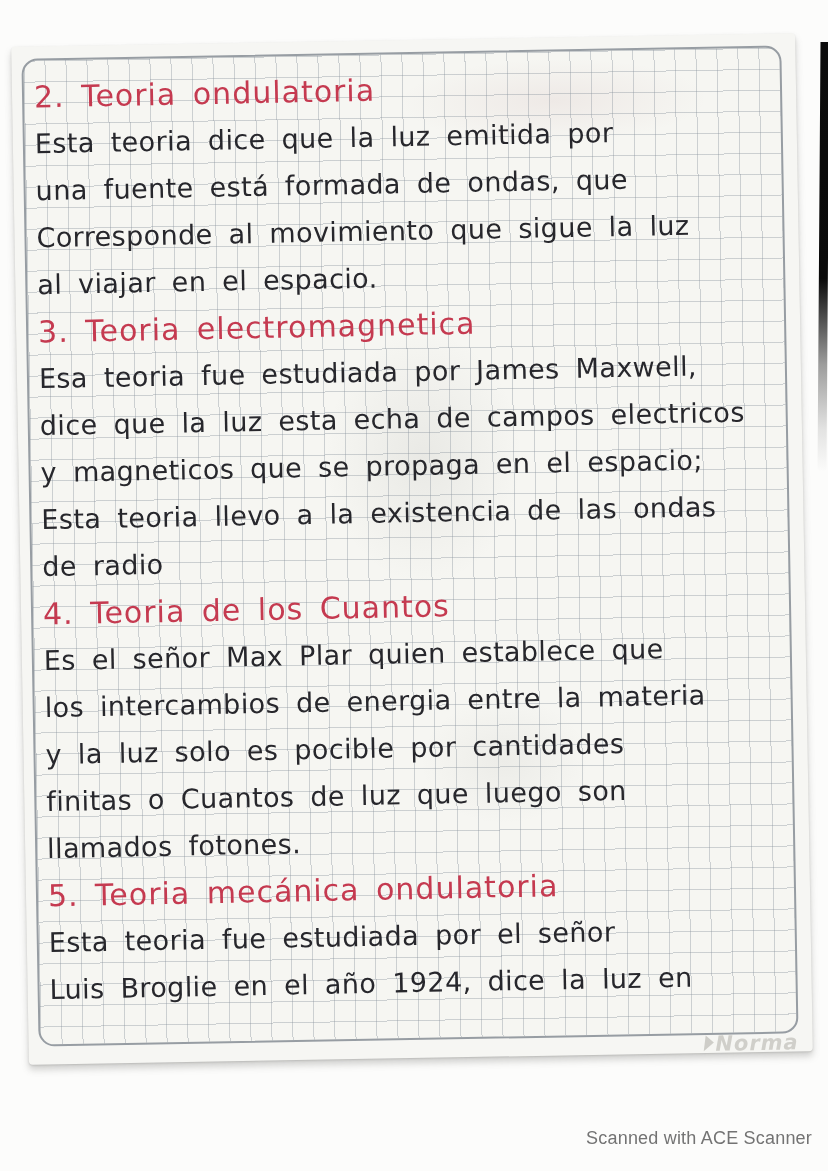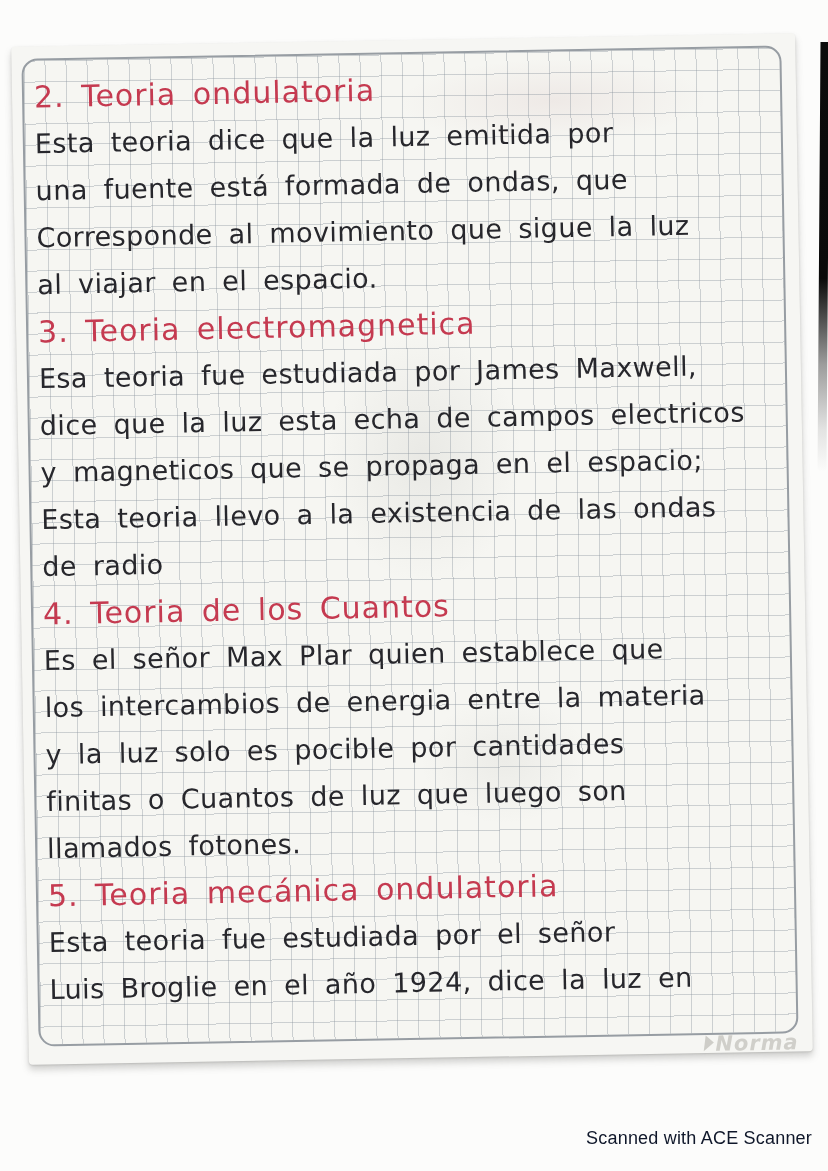--- a/index.html
+++ b/index.html
@@ -119,21 +119,21 @@
     border-radius: 0 0 5px 5px;
     transform: rotate(0.4deg);
   }
 
   .caption {
     position: absolute;
     right: 16px;
     top: 1128px;
     font-family: "Liberation Sans", sans-serif;
     font-size: 18px;
-    color: #0f172a;
+    color: #737373;
     letter-spacing: 0.2px;
   }
 </style>
 </head>
 <body>
 
 <div class="sheet">
   <div class="frame">
     <div class="content">
 

